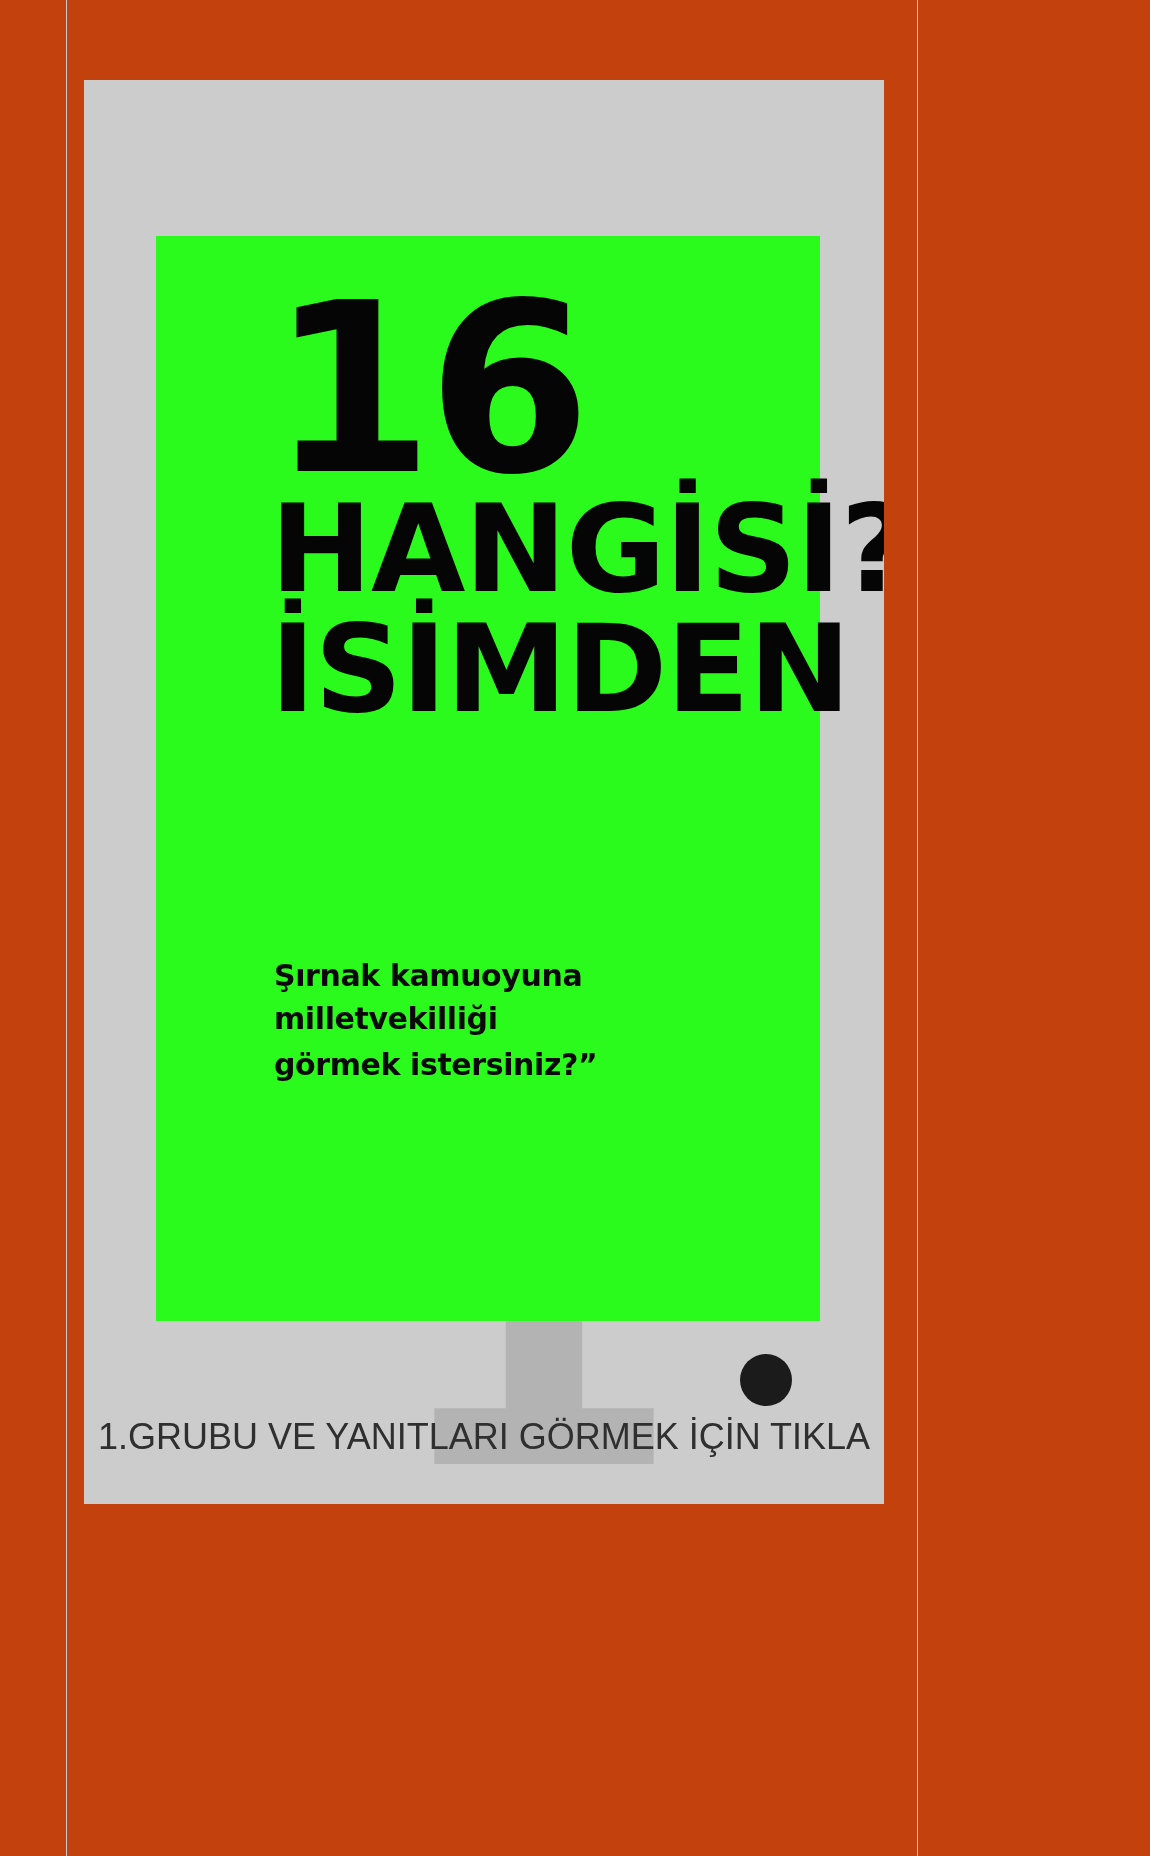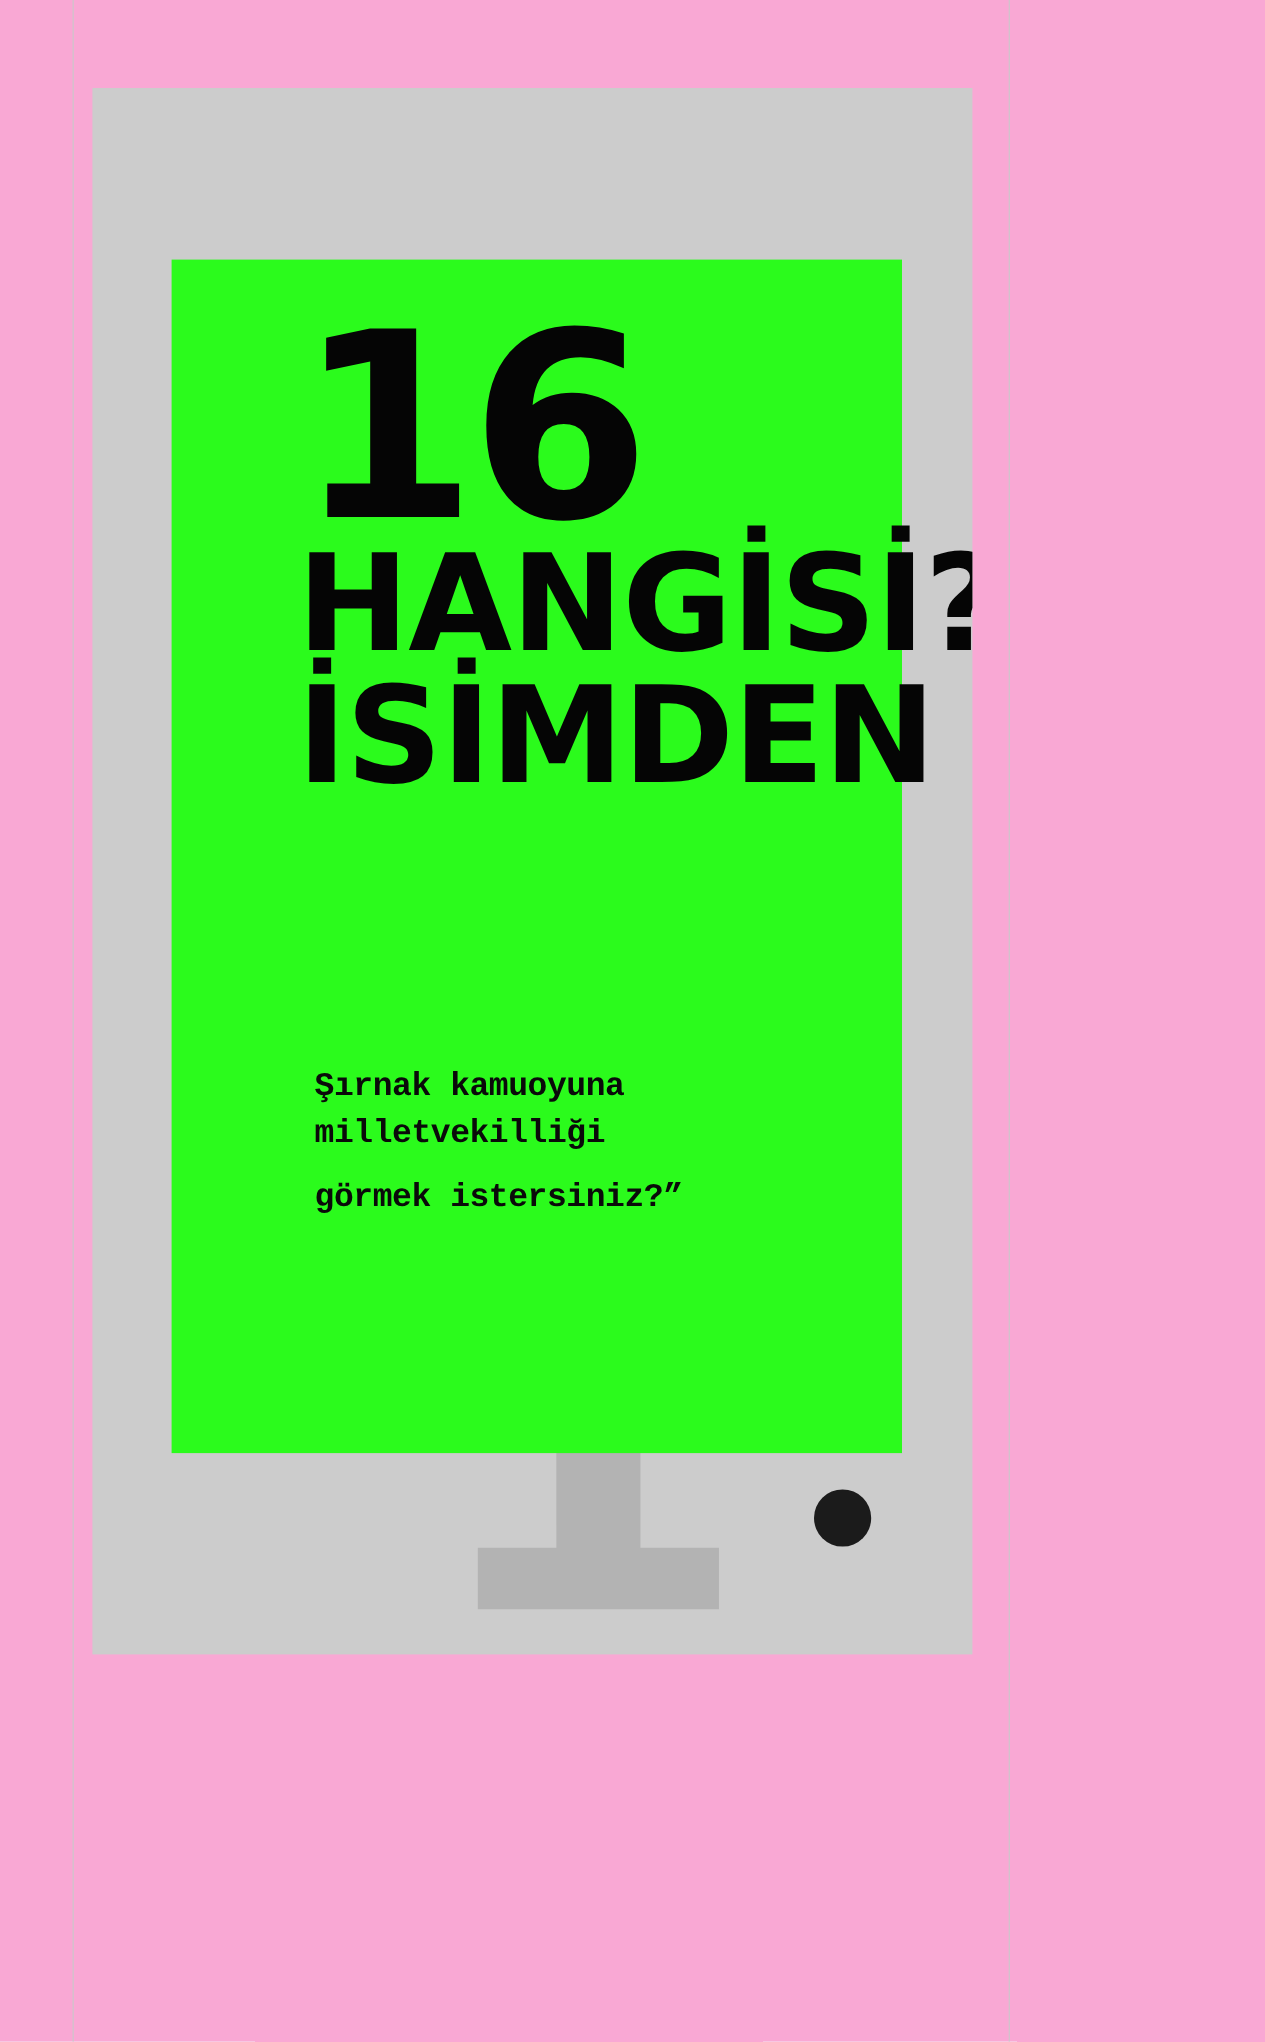--- a/index.html
+++ b/index.html
@@ -12,21 +12,21 @@
     height: 1856px;
     position: relative;
     font-family: "Liberation Sans", sans-serif;
     overflow: hidden;
   }
 
   
   .page {
     position: absolute;
     inset: 0;
-    background: #f9a8d4;
+    background: #c2410c;
   }
   .rule {
     position: absolute;
     top: 0;
     bottom: 0;
     width: 1px;
     background: #c9c9c9;
   }
   .rule-left  { left: 66px; }
   .rule-right { left: 917px; }
@@ -101,21 +101,21 @@
     left: 114px;
     top: 715px;
     width: 470px;
     font-family: "DejaVu Sans", sans-serif;
     font-weight: 700;
     font-size: 30px;
     line-height: 1.42;
     color: #0a0a0a;
     letter-spacing: -0.4px;
   }
-  .subtext p { margin: 16px; font-family: Liberation Mono, monospace; }
+  .subtext p { margin: 4px; }
 
   
   .cta-bar {
     position: absolute;
     left: 0;
     bottom: 46px;
     width: 800px;
     text-align: center;
   }
   .cta-text {
@@ -157,15 +157,18 @@
 
       <div class="subtext">
         <p>Şırnak kamuoyuna milletvekilliği</p>
         <p>görmek istersiniz?”</p>
       </div>
 
     </div>
 
     <div class="cta-dot"></div>
 
+    <div class="cta-bar">
+      <span class="cta-text">1.GRUBU VE YANITLARI GÖRMEK İÇİN TIKLA</span>
+    </div>
 
   </div>
 </div>
 
 </body></html>

